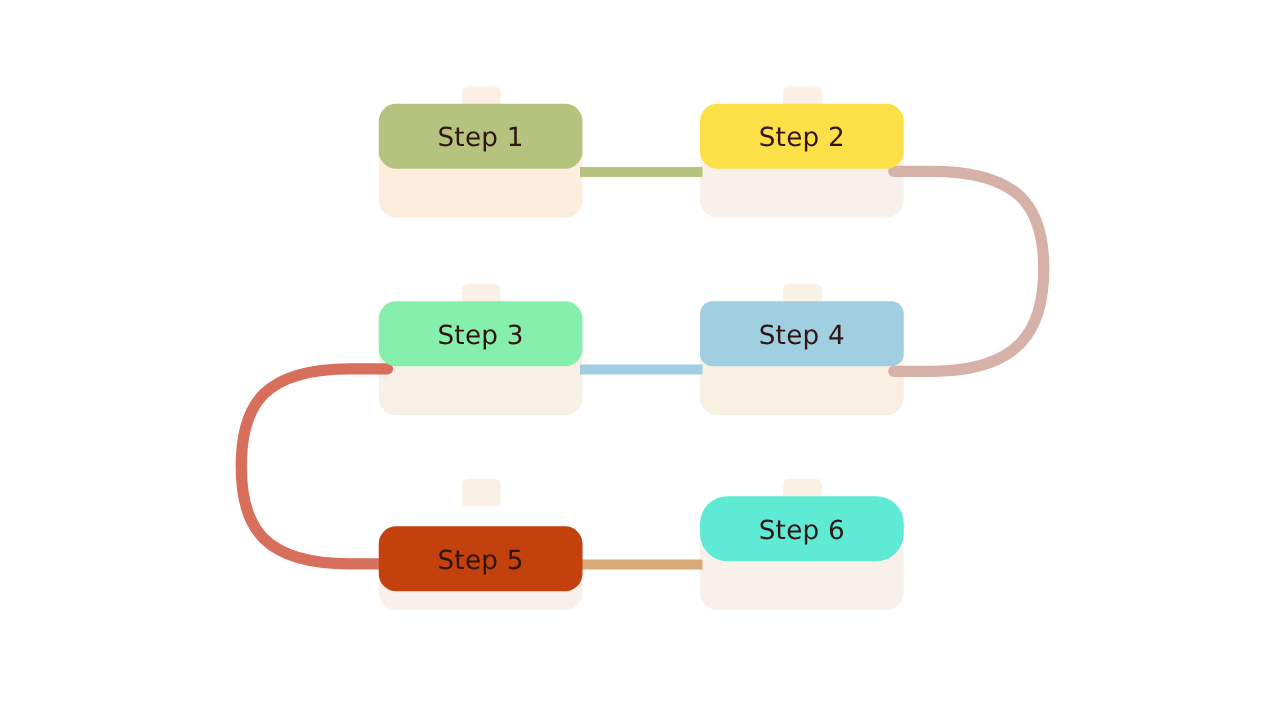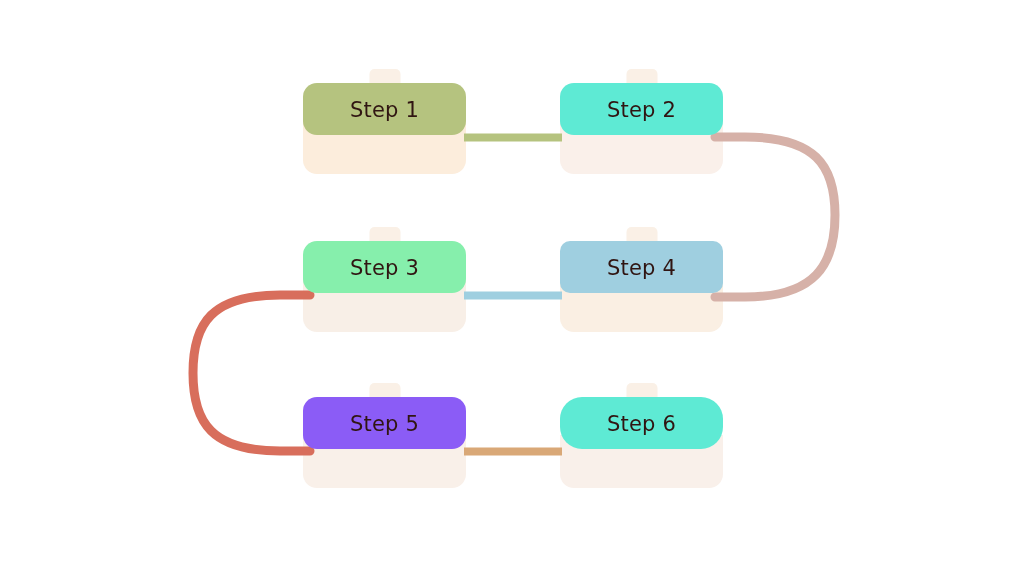--- a/index.html
+++ b/index.html
@@ -50,21 +50,21 @@
     <div class="body" id="body-0" style="background: rgb(252, 237, 220);"></div>
     <div class="tab" id="tab-0" style="background: rgb(250, 240, 230);"></div>
     <div class="header" id="head-0" style="background: rgb(181, 195, 127);">
       <span style="color: rgb(48, 21, 18);">Step 1</span>
     </div>
   </div>
 
   <div class="card" id="card-1" style="left: 560px; top: 69px;">
     <div class="body" id="body-1" style="background: rgb(250, 240, 234);"></div>
     <div class="tab" id="tab-1" style="background: rgb(250, 240, 230);"></div>
-    <div class="header" id="head-1" style="background: #5eead4;">
+    <div class="header" id="head-1" style="background: #fde047;">
       <span style="color: rgb(48, 21, 18);">Step 2</span>
     </div>
   </div>
 
   <div class="card" id="card-2" style="left: 303px; top: 227px;">
     <div class="body" id="body-2" style="background: rgb(248, 239, 231);"></div>
     <div class="tab" id="tab-2" style="background: rgb(250, 240, 230);"></div>
     <div class="header" id="head-2" style="background: #86efac;">
       <span style="color: rgb(48, 21, 18);">Step 3</span>
     </div>
@@ -74,21 +74,21 @@
     <div class="body" id="body-3" style="background: rgb(250, 239, 227);"></div>
     <div class="tab" id="tab-3" style="background: rgb(250, 240, 230);"></div>
     <div class="header" id="head-3" style="background: rgb(159, 207, 224); border-radius: 10px;">
       <span style="color: rgb(48, 21, 18);">Step 4</span>
     </div>
   </div>
 
   <div class="card" id="card-4" style="left: 303px; top: 383px;">
     <div class="body" id="body-4" style="background: rgb(249, 240, 233);"></div>
     <div class="tab" id="tab-4" style="background: rgb(250, 240, 230);"></div>
-    <div class="header" id="head-4" style="background: #8b5cf6;">
+    <div class="header" id="head-4" style="background: #c2410c; margin-top: 24px;">
       <span style="color: rgb(48, 21, 18);">Step 5</span>
     </div>
   </div>
 
   <div class="card" id="card-5" style="left: 560px; top: 383px;">
     <div class="body" id="body-5" style="background: rgb(249, 240, 234);"></div>
     <div class="tab" id="tab-5" style="background: rgb(250, 240, 230);"></div>
     <div class="header" id="head-5" style="background: #5eead4; border-radius: 22px;">
       <span style="color: rgb(48, 21, 18);">Step 6</span>
     </div>

